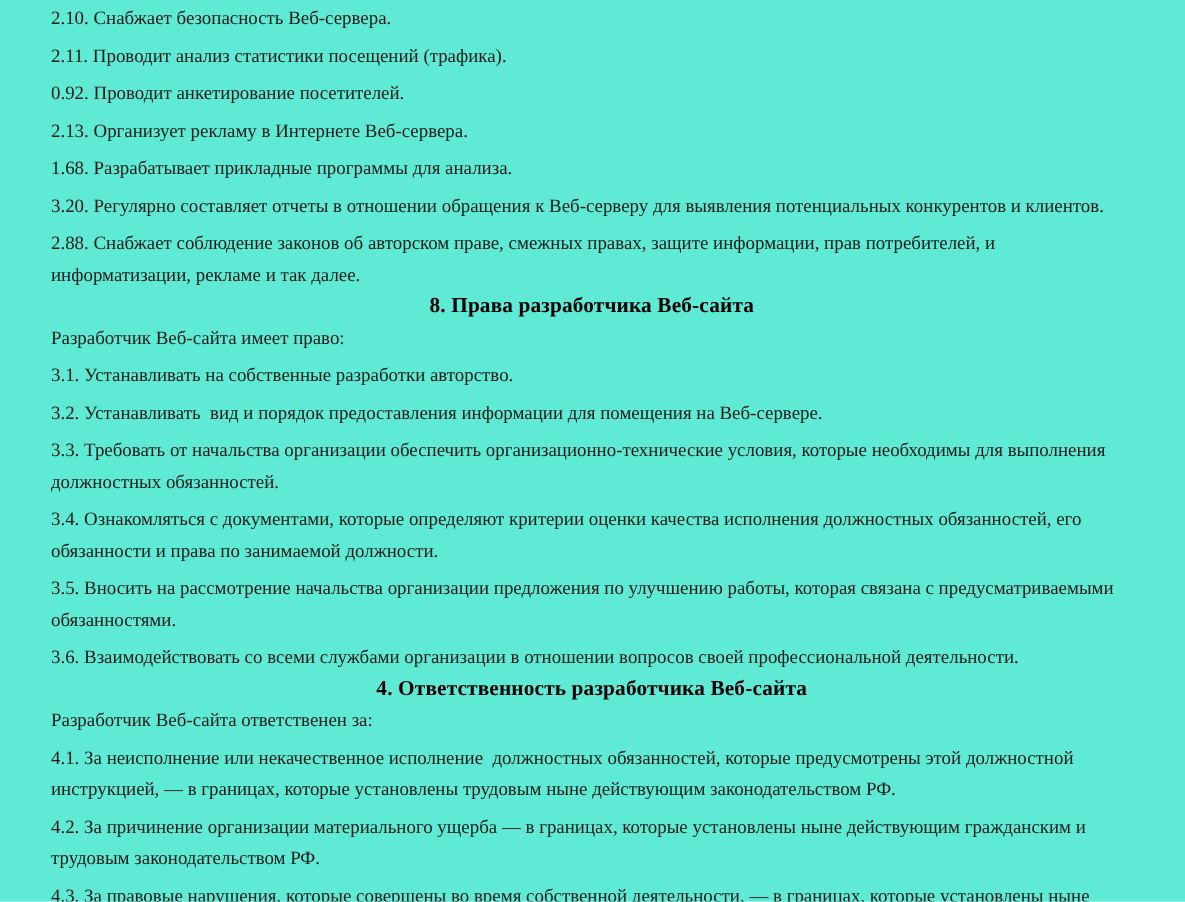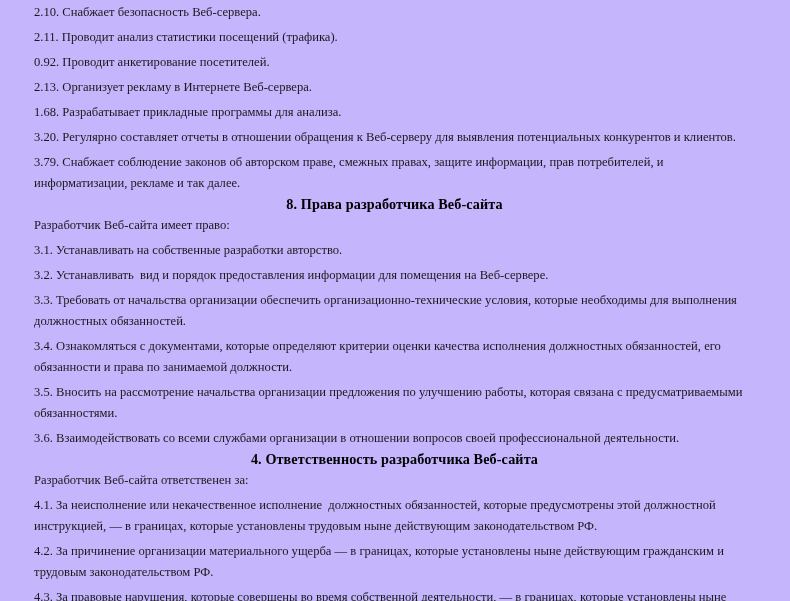--- a/index.html
+++ b/index.html
@@ -14,21 +14,21 @@
     overflow: hidden;
     font-family: "Liberation Serif", "DejaVu Serif", serif;
     color: #1a1a1a;
     -webkit-font-smoothing: antialiased;
   }
   .page {
     box-sizing: border-box;
     width: 790px;
     height: 601px;
     padding: 2px 35px 0 34px;
-    background: #c4b5fd;
+    background: #5eead4;
   }
   .doc-body {
     width: 721px;
   }
   p.para {
     margin: 0 0 0 0;
     padding: 0;
     font-size: 12.6px;
     line-height: 21px;
     text-align: left;
@@ -56,21 +56,21 @@
 
 <div class="page">
   <div class="doc-body">
 
     <p class="para">2.10. Снабжает безопасность Веб-сервера.</p>
     <p class="para">2.11. Проводит анализ статистики посещений (трафика).</p>
     <p class="para">0.92. Проводит анкетирование посетителей.</p>
     <p class="para">2.13. Организует рекламу в Интернете Веб-сервера.</p>
     <p class="para">1.68. Разрабатывает прикладные программы для анализа.</p>
     <p class="para">3.20. Регулярно составляет отчеты в отношении обращения к Веб-серверу для выявления потенциальных конкурентов и клиентов.</p>
-    <p class="para">3.79. Снабжает соблюдение законов об авторском праве, смежных правах, защите информации, прав потребителей, и информатизации, рекламе и так далее.</p>
+    <p class="para">2.88. Снабжает соблюдение законов об авторском праве, смежных правах, защите информации, прав потребителей, и информатизации, рекламе и так далее.</p>
 
     <h2 class="heading gap-before-heading">8. Права разработчика Веб-сайта</h2>
 
     <p class="para gap-after-heading">Разработчик Веб-сайта имеет право:</p>
     <p class="para">3.1. Устанавливать на собственные разработки авторство.</p>
     <p class="para">3.2. Устанавливать  вид и порядок предоставления информации для помещения на Веб-сервере.</p>
     <p class="para">3.3. Требовать от начальства организации обеспечить организационно-технические условия, которые необходимы для выполнения должностных обязанностей.</p>
     <p class="para">3.4. Ознакомляться с документами, которые определяют критерии оценки качества исполнения должностных обязанностей, его обязанности и права по занимаемой должности.</p>
     <p class="para">3.5. Вносить на рассмотрение начальства организации предложения по улучшению работы, которая связана с предусматриваемыми  обязанностями.</p>
     <p class="para">3.6. Взаимодействовать со всеми службами организации в отношении вопросов своей профессиональной деятельности.</p>

